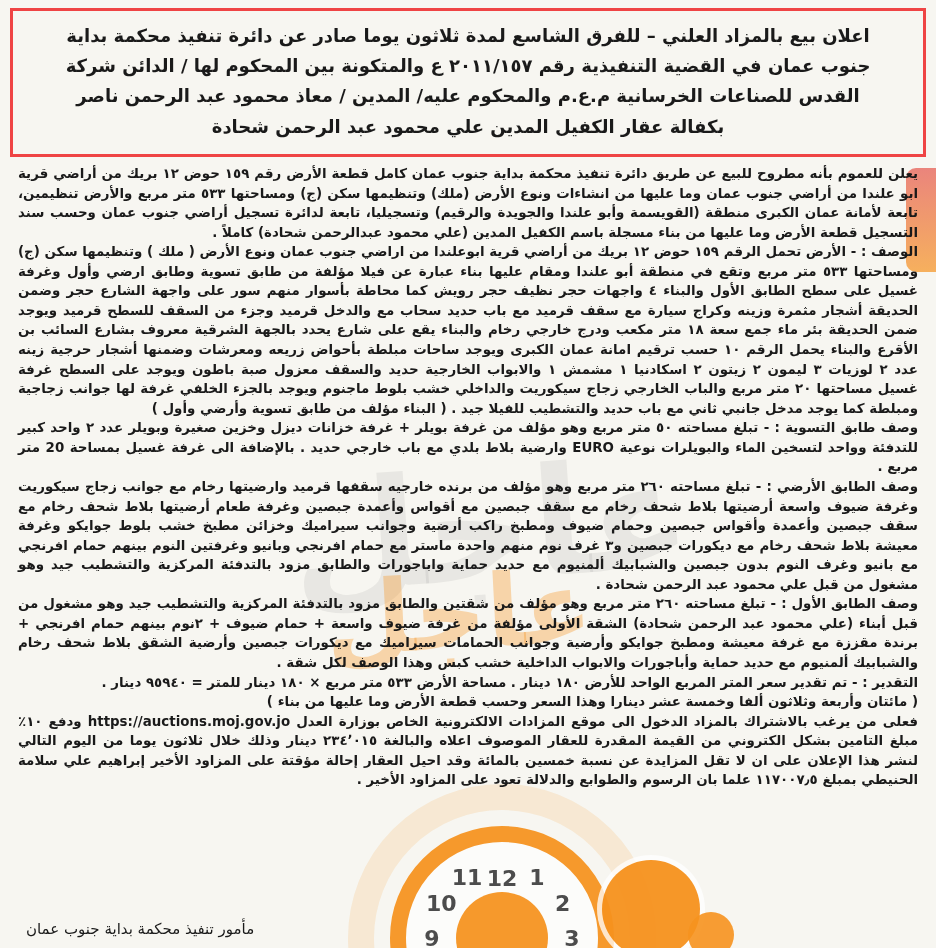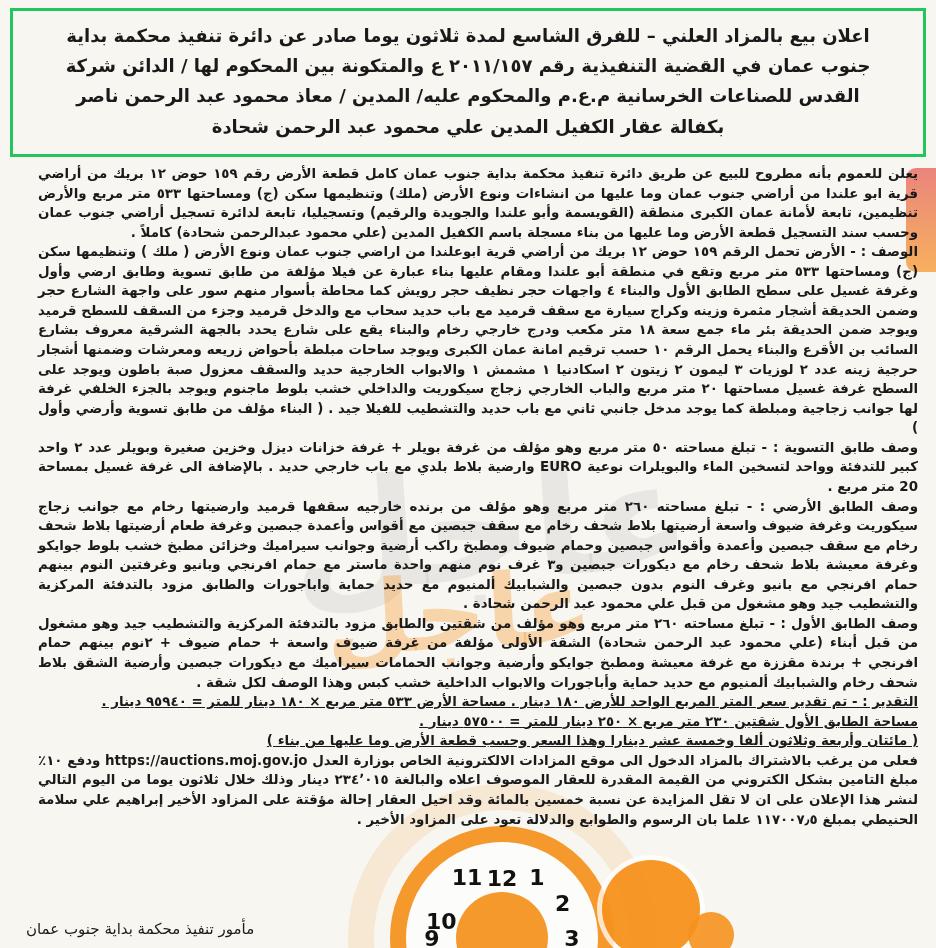--- a/index.html
+++ b/index.html
@@ -39,21 +39,21 @@
     border:16px solid #f6921e; border-radius:50%;
     background:#fdfdfb; opacity:.93;
   }
   .clock::after {
     content:""; position:absolute; left:96px; top:96px;
     width:92px; height:92px; transform:translate(-50%,-50%);
     background:#f6921e; border-radius:50%;
   }
   .clock-num {
     position:absolute; transform:translate(-50%,-50%);
-    color:#000000; font-weight:700; font-size:22px;
+    color:#404040; font-weight:700; font-size:22px;
     font-family:"DejaVu Sans", sans-serif;
   }
   .orange-dot-large {
     position:absolute; left:602px; top:860px;
     width:98px; height:98px; border-radius:50%;
     background:#f6921e; opacity:.95;
     box-shadow:0 0 0 5px rgba(255,255,255,.8);
   }
   .orange-dot-small {
     position:absolute; left:688px; top:912px;
@@ -63,50 +63,50 @@
   .edge-mark {
     position:absolute; right:0; top:168px;
     width:30px; height:104px;
     background:linear-gradient(#e5544a,#f6921e);
     opacity:.7; border-radius:10px 0 0 10px;
   }
 
   
   .content { position:relative; z-index:1; padding:8px 10px 0; }
   .header-box {
-    border:3px solid #22c55e;
+    border:3px solid #ef4444;
     padding:10px 34px 12px;
     text-align:center;
     font-size:18px; font-weight:700; line-height:1.68;
   }
   .body-paragraphs {
     padding:7px 8px 0;
     font-size:13.4px; font-weight:700; line-height:1.46;
   }
-  .para { text-align:justify; text-align-last:right;margin-left:20px; }
-  .para.line { text-align:left; text-align-last:right;text-decoration:underline; }
+  .para { text-align:justify; text-align-last:right; }
+  .para.line { text-align:left; text-align-last:right; }
   .signature {
     position:absolute; z-index:1;
     top:920px; left:26px;
     font-size:15px; font-weight:400;
     direction:rtl; white-space:nowrap;
   }
 </style>
 </head>
 <body>
 
 <div class="page">
 
   <div class="watermark-layer">
     <div class="ghost-word">عاجل</div>
     <div class="accent-word">عاجل</div>
     <div class="clock-glow"></div>
     <div class="clock">
         <span class="clock-num" style="left: 26px; top: 96px;">9</span>
-        <span class="clock-num" style="left: 35.3782px; top: 79px;">10</span>
+        <span class="clock-num" style="left: 35.3782px; top: 61px;">10</span>
         <span class="clock-num" style="left: 61px; top: 35.3782px;">11</span>
         <span class="clock-num" style="left: 96px; top: 36px;">12</span>
         <span class="clock-num" style="left: 131px; top: 35.3782px;">1</span>
         <span class="clock-num" style="left: 156.622px; top: 61px;">2</span>
         <span class="clock-num" style="left: 166px; top: 96px;">3</span>
       </div>
     <div class="orange-dot-large"></div>
     <div class="orange-dot-small"></div>
     <div class="edge-mark"></div>
   </div>
@@ -115,21 +115,20 @@
     <div class="header-box">
       <div>اعلان بيع بالمزاد العلني – للفرق الشاسع لمدة ثلاثون يوما صادر عن دائرة تنفيذ محكمة بداية جنوب عمان في القضية التنفيذية رقم ٢٠١١/١٥٧ ع والمتكونة بين المحكوم لها / الدائن شركة القدس للصناعات الخرسانية م.ع.م والمحكوم عليه/ المدين / معاذ محمود عبد الرحمن ناصر بكفالة عقار الكفيل المدين علي محمود عبد الرحمن شحادة</div>
     </div>
     <div class="body-paragraphs">
         <p class="para justify">يعلن للعموم بأنه مطروح للبيع عن طريق دائرة تنفيذ محكمة بداية جنوب عمان كامل قطعة الأرض رقم ١٥٩ حوض ١٢ بريك من أراضي قرية ابو علندا من أراضي جنوب عمان وما عليها من انشاءات ونوع الأرض (ملك) وتنظيمها سكن (ج) ومساحتها ٥٣٣ متر مربع والأرض تنظيمين، تابعة لأمانة عمان الكبرى منطقة (القويسمة وأبو علندا والجويدة والرقيم) وتسجيليا، تابعة لدائرة تسجيل أراضي جنوب عمان وحسب سند التسجيل قطعة الأرض وما عليها من بناء مسجلة باسم الكفيل المدين (علي محمود عبدالرحمن شحادة) كاملاً .</p>
         <p class="para justify">الوصف : - الأرض تحمل الرقم ١٥٩ حوض ١٢ بريك من أراضي قرية ابوعلندا من اراضي جنوب عمان ونوع الأرض ( ملك ) وتنظيمها سكن (ج) ومساحتها ٥٣٣ متر مربع وتقع في منطقة أبو علندا ومقام عليها بناء عبارة عن فيلا مؤلفة من طابق تسوية وطابق ارضي وأول وغرفة غسيل على سطح الطابق الأول والبناء ٤ واجهات حجر نظيف حجر رويش كما محاطة بأسوار منهم سور على واجهة الشارع حجر وضمن الحديقة أشجار مثمرة وزينه وكراج سيارة مع سقف قرميد مع باب حديد سحاب مع والدخل قرميد وجزء من السقف للسطح قرميد ويوجد ضمن الحديقة بئر ماء جمع سعة ١٨ متر مكعب ودرج خارجي رخام والبناء يقع على شارع يحدد بالجهة الشرقية معروف بشارع السائب بن الأقرع والبناء يحمل الرقم ١٠ حسب ترقيم امانة عمان الكبرى ويوجد ساحات مبلطة بأحواض زريعه ومعرشات وضمنها أشجار حرجية زينه عدد ٢ لوزيات ٣ ليمون ٢ زيتون ٢ اسكادنيا ١ مشمش ١ والابواب الخارجية حديد والسقف معزول صبة باطون ويوجد على السطح غرفة غسيل مساحتها ٢٠ متر مربع والباب الخارجي زجاج سيكوريت والداخلي خشب بلوط ماجنوم ويوجد بالجزء الخلفي غرفة لها جوانب زجاجية ومبلطة كما يوجد مدخل جانبي ثاني مع باب حديد والتشطيب للفيلا جيد . ( البناء مؤلف من طابق تسوية وأرضي وأول )</p>
         <p class="para justify">وصف طابق التسوية : - تبلغ مساحته ٥٠ متر مربع وهو مؤلف من غرفة بويلر + غرفة خزانات ديزل وخزين صغيرة وبويلر عدد ٢ واحد كبير للتدفئة وواحد لتسخين الماء والبويلرات نوعية EURO وارضية بلاط بلدي مع باب خارجي حديد . بالإضافة الى غرفة غسيل بمساحة 20 متر مربع .</p>
         <p class="para justify">وصف الطابق الأرضي : - تبلغ مساحته ٢٦٠ متر مربع وهو مؤلف من برنده خارجيه سقفها قرميد وارضيتها رخام مع جوانب زجاج سيكوريت وغرفة ضيوف واسعة أرضيتها بلاط شحف رخام مع سقف جبصين مع أقواس وأعمدة جبصين وغرفة طعام أرضيتها بلاط شحف رخام مع سقف جبصين وأعمدة وأقواس جبصين وحمام ضيوف ومطبخ راكب أرضية وجوانب سيراميك وخزائن مطبخ خشب بلوط جوايكو وغرفة معيشة بلاط شحف رخام مع ديكورات جبصين و٣ غرف نوم منهم واحدة ماستر مع حمام افرنجي وبانيو وغرفتين النوم بينهم حمام افرنجي مع بانيو وغرف النوم بدون جبصين والشبابيك ألمنيوم مع حديد حماية واباجورات والطابق مزود بالتدفئة المركزية والتشطيب جيد وهو مشغول من قبل علي محمود عبد الرحمن شحادة .</p>
         <p class="para justify">وصف الطابق الأول : - تبلغ مساحته ٢٦٠ متر مربع وهو مؤلف من شقتين والطابق مزود بالتدفئة المركزية والتشطيب جيد وهو مشغول من قبل أبناء (علي محمود عبد الرحمن شحادة) الشقة الأولى مؤلفة من غرفة ضيوف واسعة + حمام ضيوف + ٢نوم بينهم حمام افرنجي + برندة مقززة مع غرفة معيشة ومطبخ جوايكو وأرضية وجوانب الحمامات سيراميك مع ديكورات جبصين وأرضية الشقق بلاط شحف رخام والشبابيك ألمنيوم مع حديد حماية وأباجورات والابواب الداخلية خشب كبس وهذا الوصف لكل شقة .</p>
         <p class="para line">التقدير : - تم تقدير سعر المتر المربع الواحد للأرض ١٨٠ دينار .   مساحة الأرض ٥٣٣ متر مربع × ١٨٠ دينار للمتر = ٩٥٩٤٠ دينار .</p>
-        <p class="para line">مساحة الطابق الأول شقتين ٢٣٠ متر مربع × ٢٥٠ دينار للمتر = ٥٧٥٠٠ دينار .</p>
         <p class="para line">( مائتان وأربعة وثلاثون ألفا وخمسة عشر دينارا وهذا السعر وحسب قطعة الأرض وما عليها من بناء )</p>
         <p class="para justify">فعلى من يرغب بالاشتراك بالمزاد الدخول الى موقع المزادات الالكترونية الخاص بوزارة العدل https://auctions.moj.gov.jo ودفع ١٠٪ مبلغ التامين بشكل الكتروني من القيمة المقدرة للعقار الموصوف اعلاه والبالغة ٢٣٤٬٠١٥ دينار وذلك خلال ثلاثون يوما من اليوم التالي لنشر هذا الإعلان على ان لا تقل المزايدة عن نسبة خمسين بالمائة وقد احيل العقار إحالة مؤقتة على المزاود الأخير إبراهيم علي سلامة الحنيطي بمبلغ ١١٧٠٠٧٫٥ علما بان الرسوم والطوابع والدلالة تعود على المزاود الأخير .</p>
       </div>
   </div>
 
   <div class="signature">مأمور تنفيذ محكمة بداية جنوب عمان</div>
 
 </div>
 
 </body></html>

